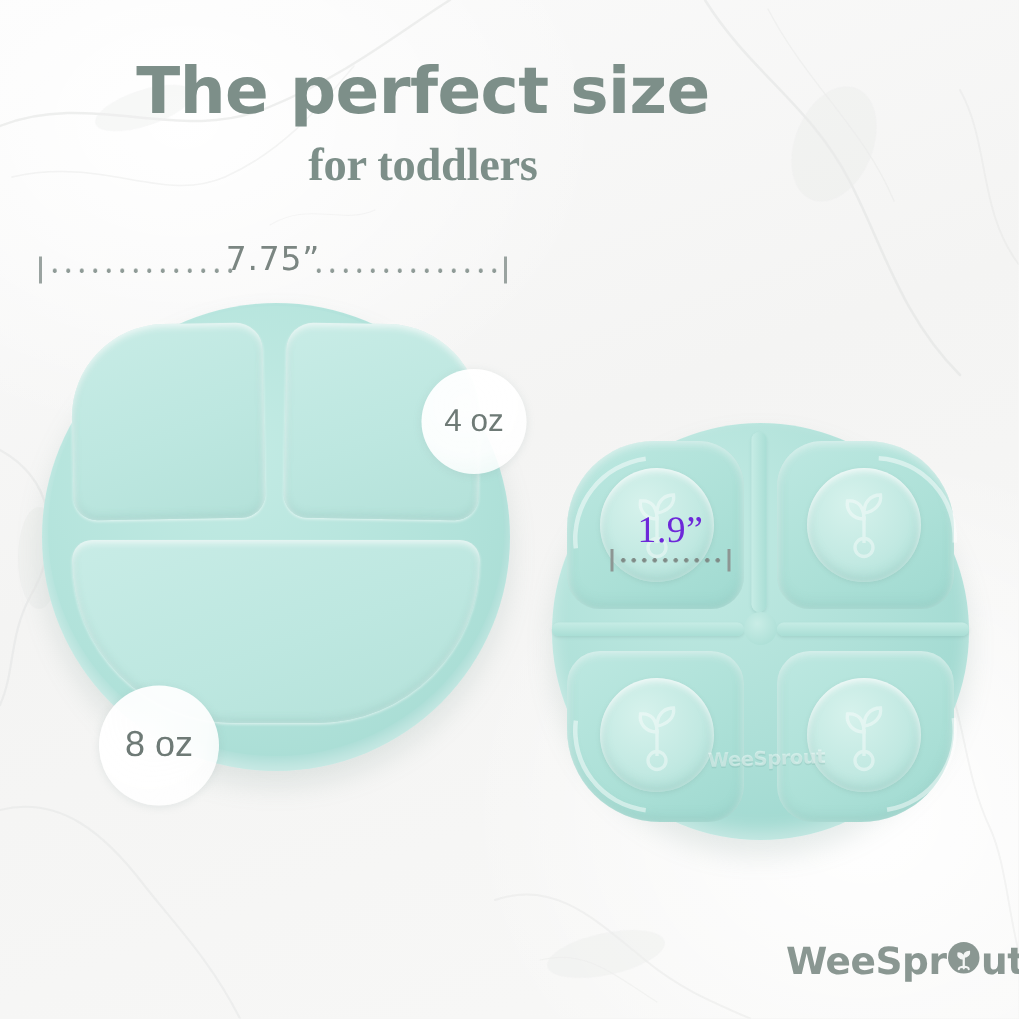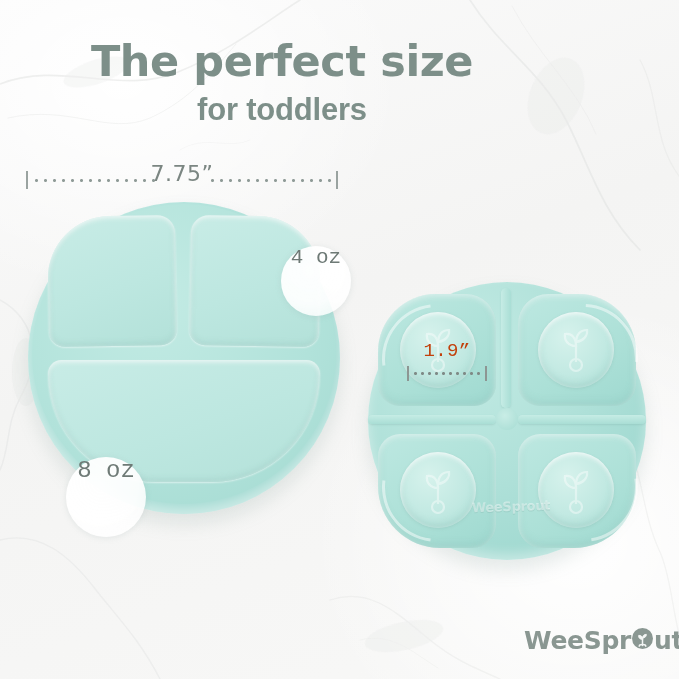--- a/index.html
+++ b/index.html
@@ -52,21 +52,21 @@
     font-weight: bold;
     letter-spacing: -0.4px;
     font-family: "DejaVu Sans", sans-serif;
   }
   .heading-sub {
     font-size: 31px;
     line-height: 40px;
     font-weight: bold;
     letter-spacing: -0.2px;
     margin-top: 4px;
-    font-family: Liberation Sans, sans-serif;
+    font-family: Liberation Serif, serif;
   }
 
   
   .dim-width {
     position: absolute;
     left: 26px;
     top: 168px;
     width: 312px;
     height: 24px;
   }
@@ -265,25 +265,25 @@
     left: 407px;
     top: 340px;
     width: 80px;
     height: 44px;
   }
   .dim-cup .dim-label-small {
     position: absolute;
     left: 50%;
     top: 0;
     transform: translateX(-50%);
-    font-size: 19px;
-    color: #c2410c;
+    font-size: 25px;
+    color: #6d28d9;
     letter-spacing: 0.4px;
     white-space: nowrap;
-    font-family: Liberation Mono, monospace;
+    font-family: Liberation Serif, serif;
   }
   .dim-cup .cap {
     position: absolute;
     top: 26px;
     width: 2px;
     height: 15px;
     background: #8d9693;
   }
   .dim-cup .cap.left  { left: 0; }
   .dim-cup .cap.right { right: 0; }
@@ -296,29 +296,29 @@
     background-image: radial-gradient(circle, #7f8a86 0 1.3px, rgba(0,0,0,0) 1.6px);
     background-size: 7px 3px;
     background-repeat: repeat-x;
   }
 
   
   .badge {
     position: absolute;
     border-radius: 50%;
     display: flex;
-    align-items: flex-start;
+    align-items: center;
     justify-content: center;
     color: #6e7a76;
     background: radial-gradient(circle at 42% 35%,
                 rgba(255,255,255,0.97) 0%,
                 rgba(255,255,255,0.93) 55%,
                 rgba(255,255,255,0.72) 100%);
     box-shadow: 0 1px 6px rgba(140,160,158,0.18);
-    font-family: Liberation Mono, monospace;
+    font-family: Liberation Sans, sans-serif;
   }
   .badge-4oz {
     left: 281px;
     top: 246px;
     width: 70px;
     height: 70px;
     font-size: 21px;
   }
   .badge-8oz {
     left: 66px;

